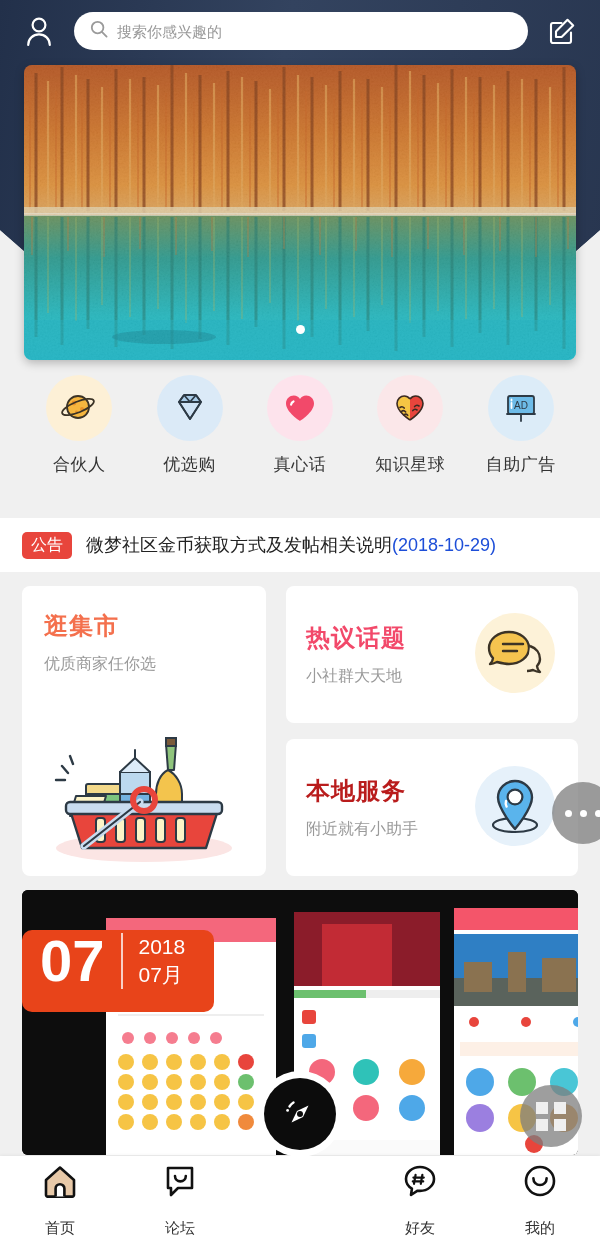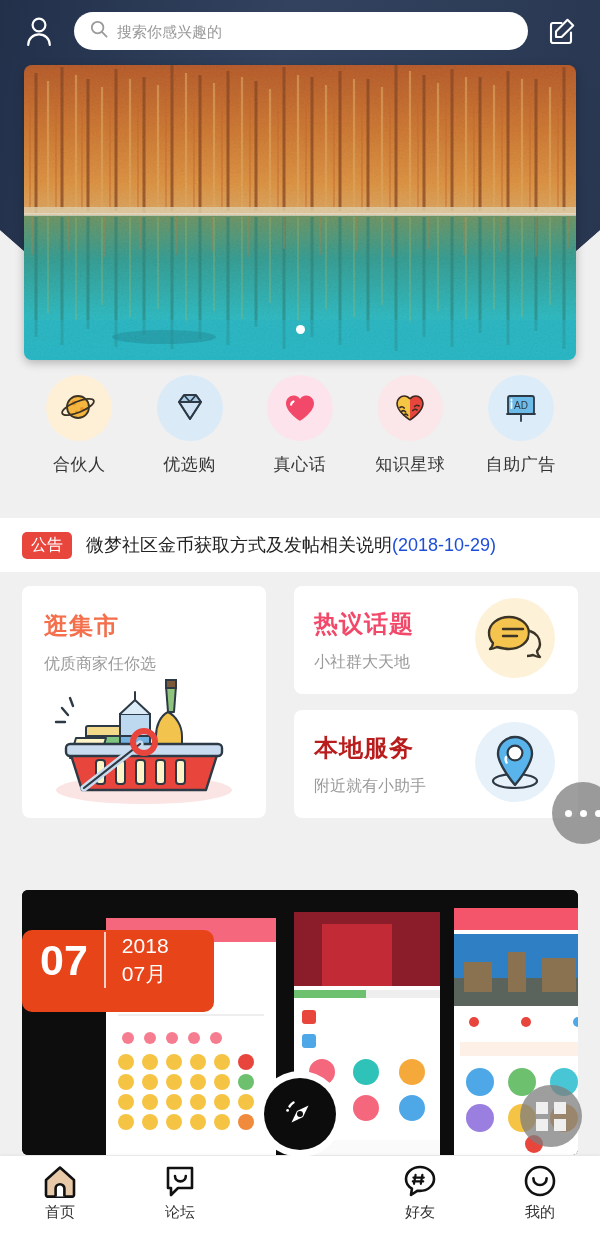--- a/index.html
+++ b/index.html
@@ -63,21 +63,21 @@
   
   .announce {
     position: absolute; top: 518px; left: 0; width: 600px; height: 54px;
     background: #fff; display: flex; align-items: center; gap: 14px; padding: 0 22px;
   }
   .badge { background: #e8453c; color: #fff; font-size: 16px; border-radius: 5px; padding: 3px 9px; flex: 0 0 auto; }
   .announce-text { font-size: 18px; color: #222; white-space: nowrap; overflow: hidden; }
   .announce-date { color: #1d4ed8; }
 
   
-  .cards { position: absolute; top: 586px; left: 0; width: 600px; height: 232px; padding: 0 22px; display: flex; gap: 28px; }
+  .cards { position: absolute; top: 586px; left: 0; width: 600px; height: 290px; padding: 0 22px; display: flex; gap: 20px; }
   .card { background: #fff; border-radius: 8px; position: relative; overflow: hidden; }
   .card-left { width: 244px; flex: 0 0 244px; padding: 24px 0 0 22px; }
   .col-right { flex: 1 1 auto; display: flex; flex-direction: column; gap: 16px; }
   .card-right { flex: 1 1 0; display: flex; align-items: center; padding: 0 20px; justify-content: flex-end; }
   .card-title { font-size: 24px; font-weight: bold; letter-spacing: 1px; }
   .card-sub { font-size: 16px; color: #9a9a9a; margin-top: 12px; }
   .t-market { color: #f4704d; }
   .t-topic  { color: #f2496a; }
   .t-local  { color: #b91c1c; }
   .card-text-wrap { flex: 1 1 auto; }
@@ -98,21 +98,21 @@
     align-content: center; justify-content: center; padding: 16px; z-index: 9;
   }
   .grid-fab i { width: 12px; height: 12px; background: #efefef; display: block; }
 
   
   .tabbar {
     position: absolute; bottom: 0; left: 0; width: 600px; height: 84px; background: #fff;
     display: flex; align-items: flex-start; padding-top: 8px; z-index: 10;
     box-shadow: 0 -1px 3px rgba(0,0,0,.05);
   }
-  .tab { flex: 1 1 0; display: flex; flex-direction: column; align-items: center; gap: 5px; }
+  .tab { flex: 1 1 0; display: flex; flex-direction: column; align-items: center; gap: 21px; }
   .tab-label { font-size: 15px; color: #333; }
   .tab.center { position: relative; }
   .fab-compass {
     position: absolute; bottom: 14px; left: 50%; transform: translateX(-50%);
     width: 72px; height: 72px; border-radius: 50%; background: #0c0c0c;
     display: flex; align-items: center; justify-content: center;
     box-shadow: 0 0 0 7px #fff;
   }
 </style>
 </head>
@@ -434,21 +434,21 @@
           <circle cx="500" cy="228" r="14" fill="#f6c445"></circle>
         <circle cx="542" cy="228" r="14" fill="#f0a03c"></circle>
           <circle cx="582" cy="228" r="14" fill="#f08a3c"></circle>
       </g>
       <rect x="432" y="250" width="160" height="18" fill="#fff"></rect>
       <circle cx="512" cy="254" r="9" fill="#e8453c"></circle>
 
       <rect x="0" y="40" width="192" height="82" rx="10" fill="#e8441a"></rect>
     </svg>
     <div style="position:absolute;left:18px;top:42px;display:flex;align-items:center;gap:16px;">
-      <span style="color:#fff;font-size:43px;font-weight:bold;line-height:1;">07</span>
+      <span style="color:#fff;font-size:58px;font-weight:bold;line-height:1;">07</span>
       <span style="width:2px;height:56px;background:rgba(255,255,255,.75);display:block;"></span>
       <span style="color:#fff;font-size:21px;line-height:1.35;">
         <span style="display:block;">2018</span>
         <span style="display:block;">07月</span>
       </span>
     </div>
   </div>
 
   <div class="grid-fab">
     <i></i>

